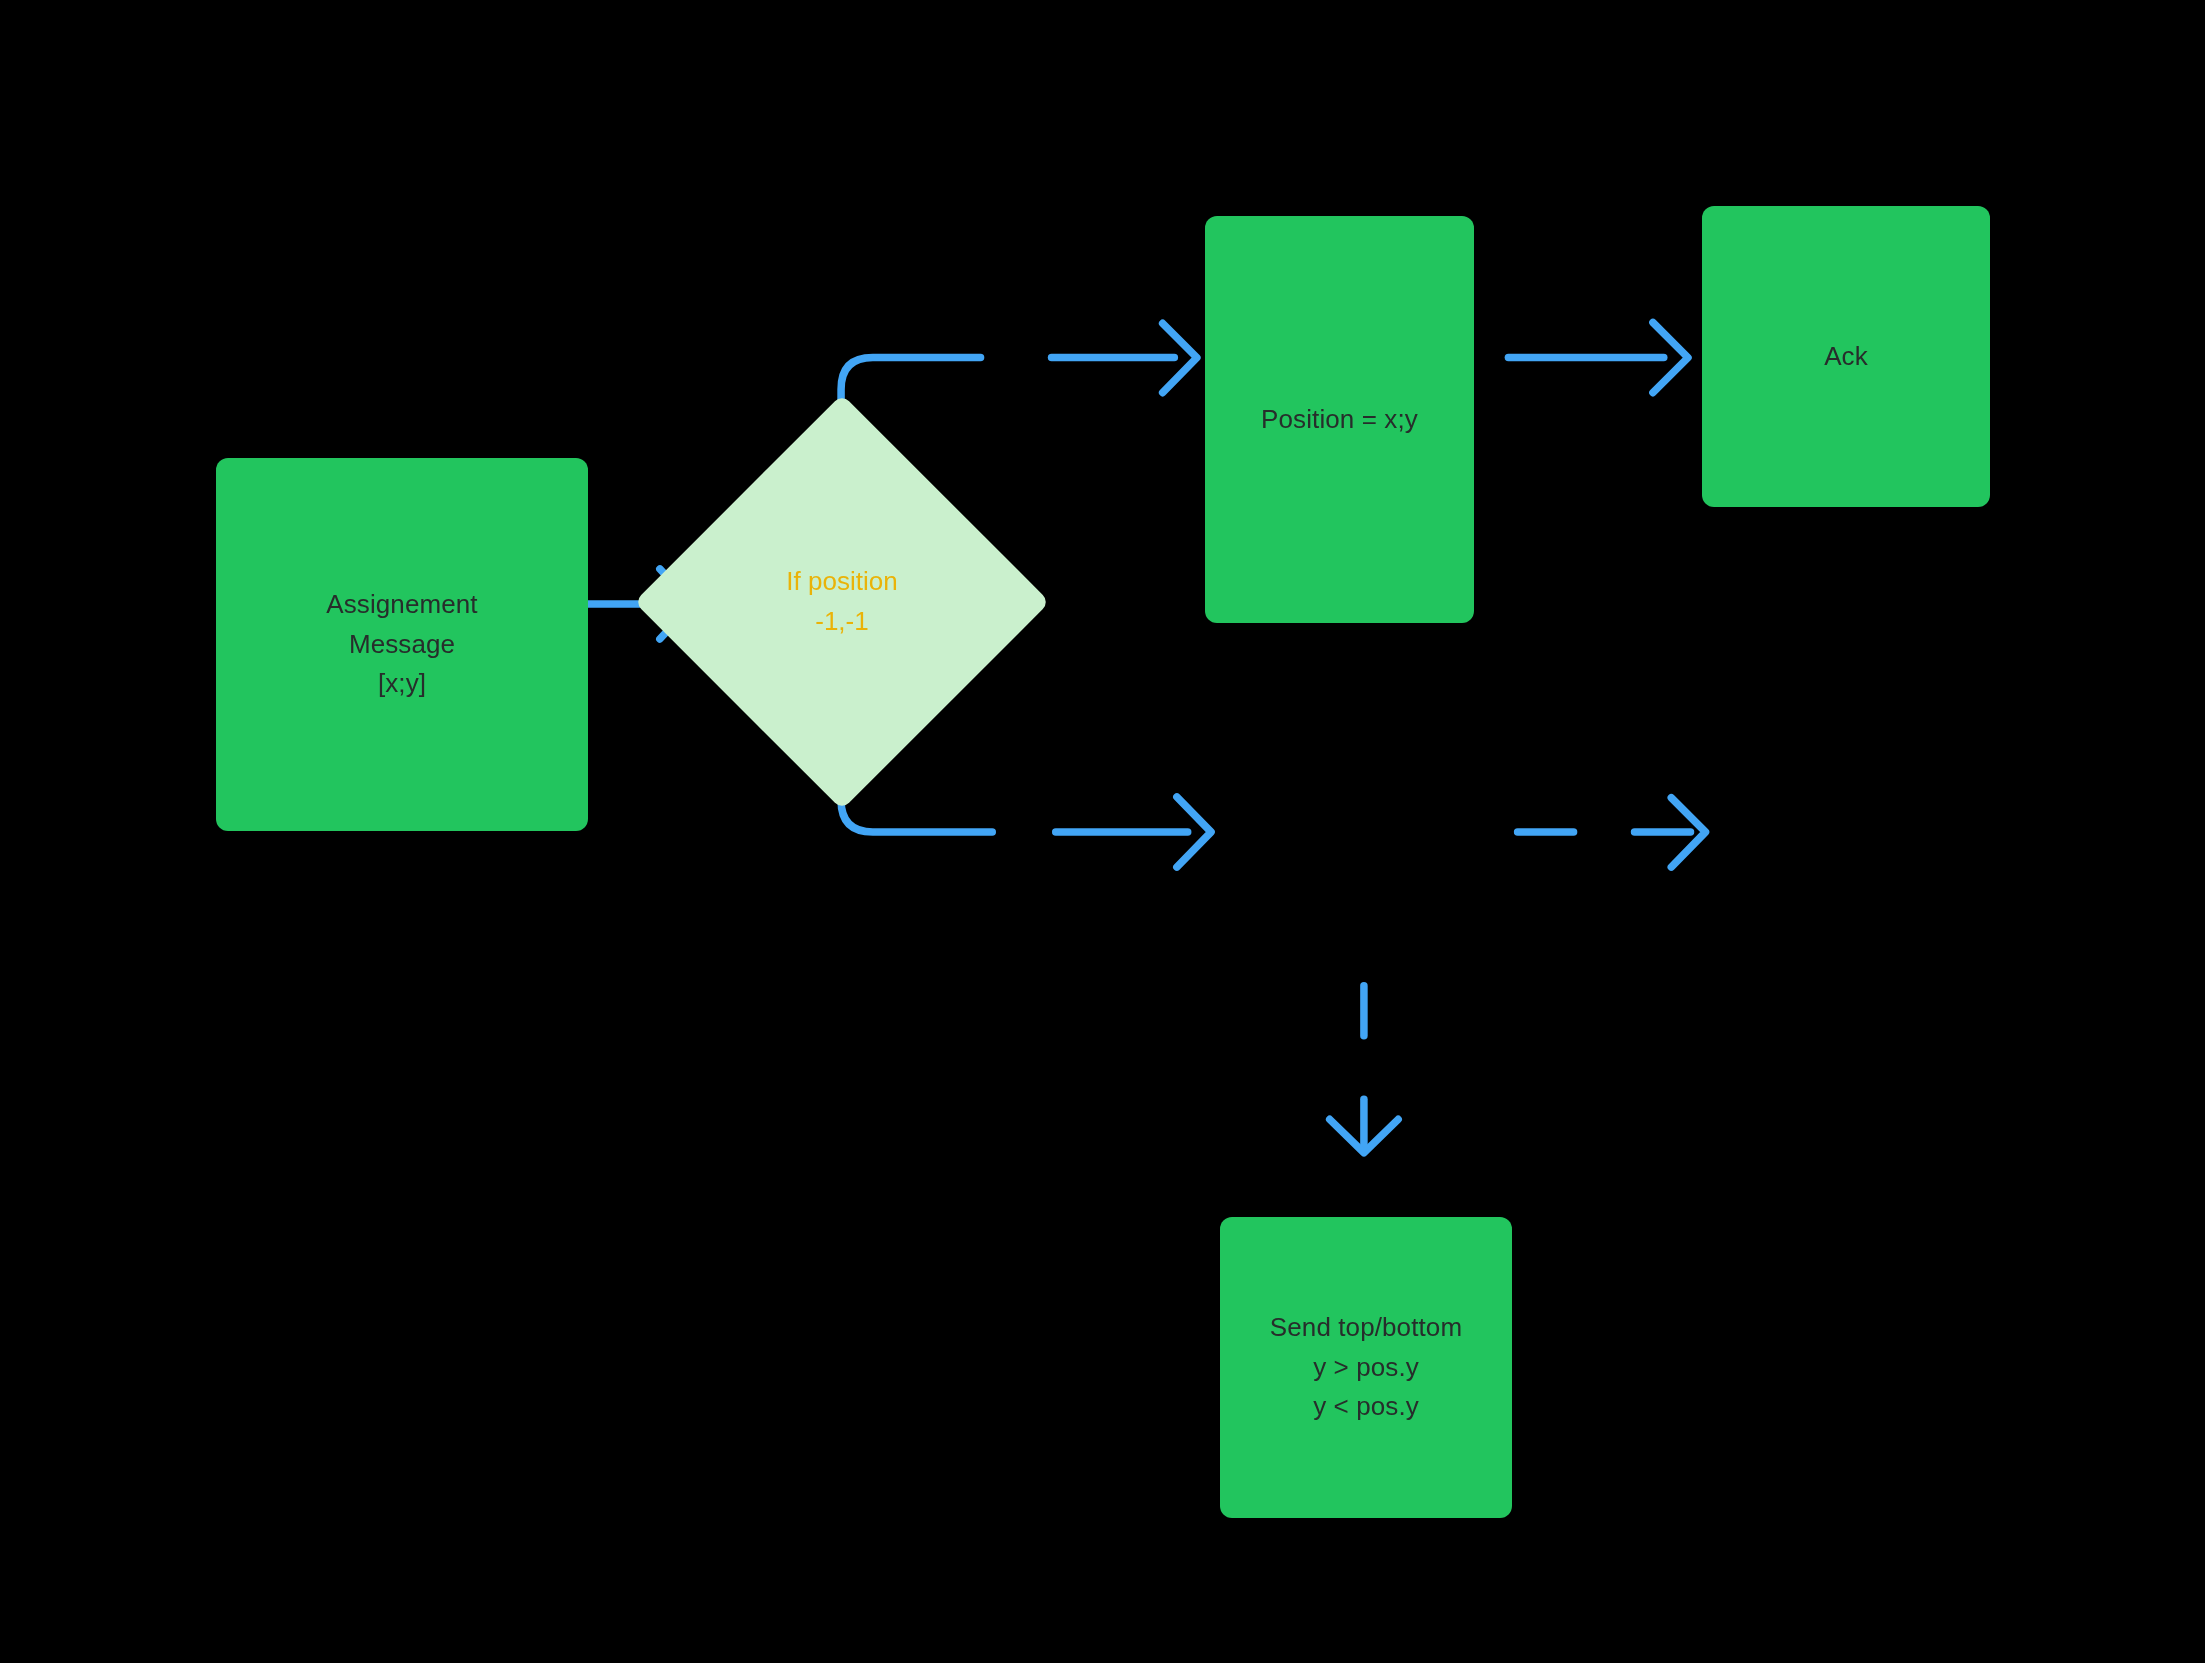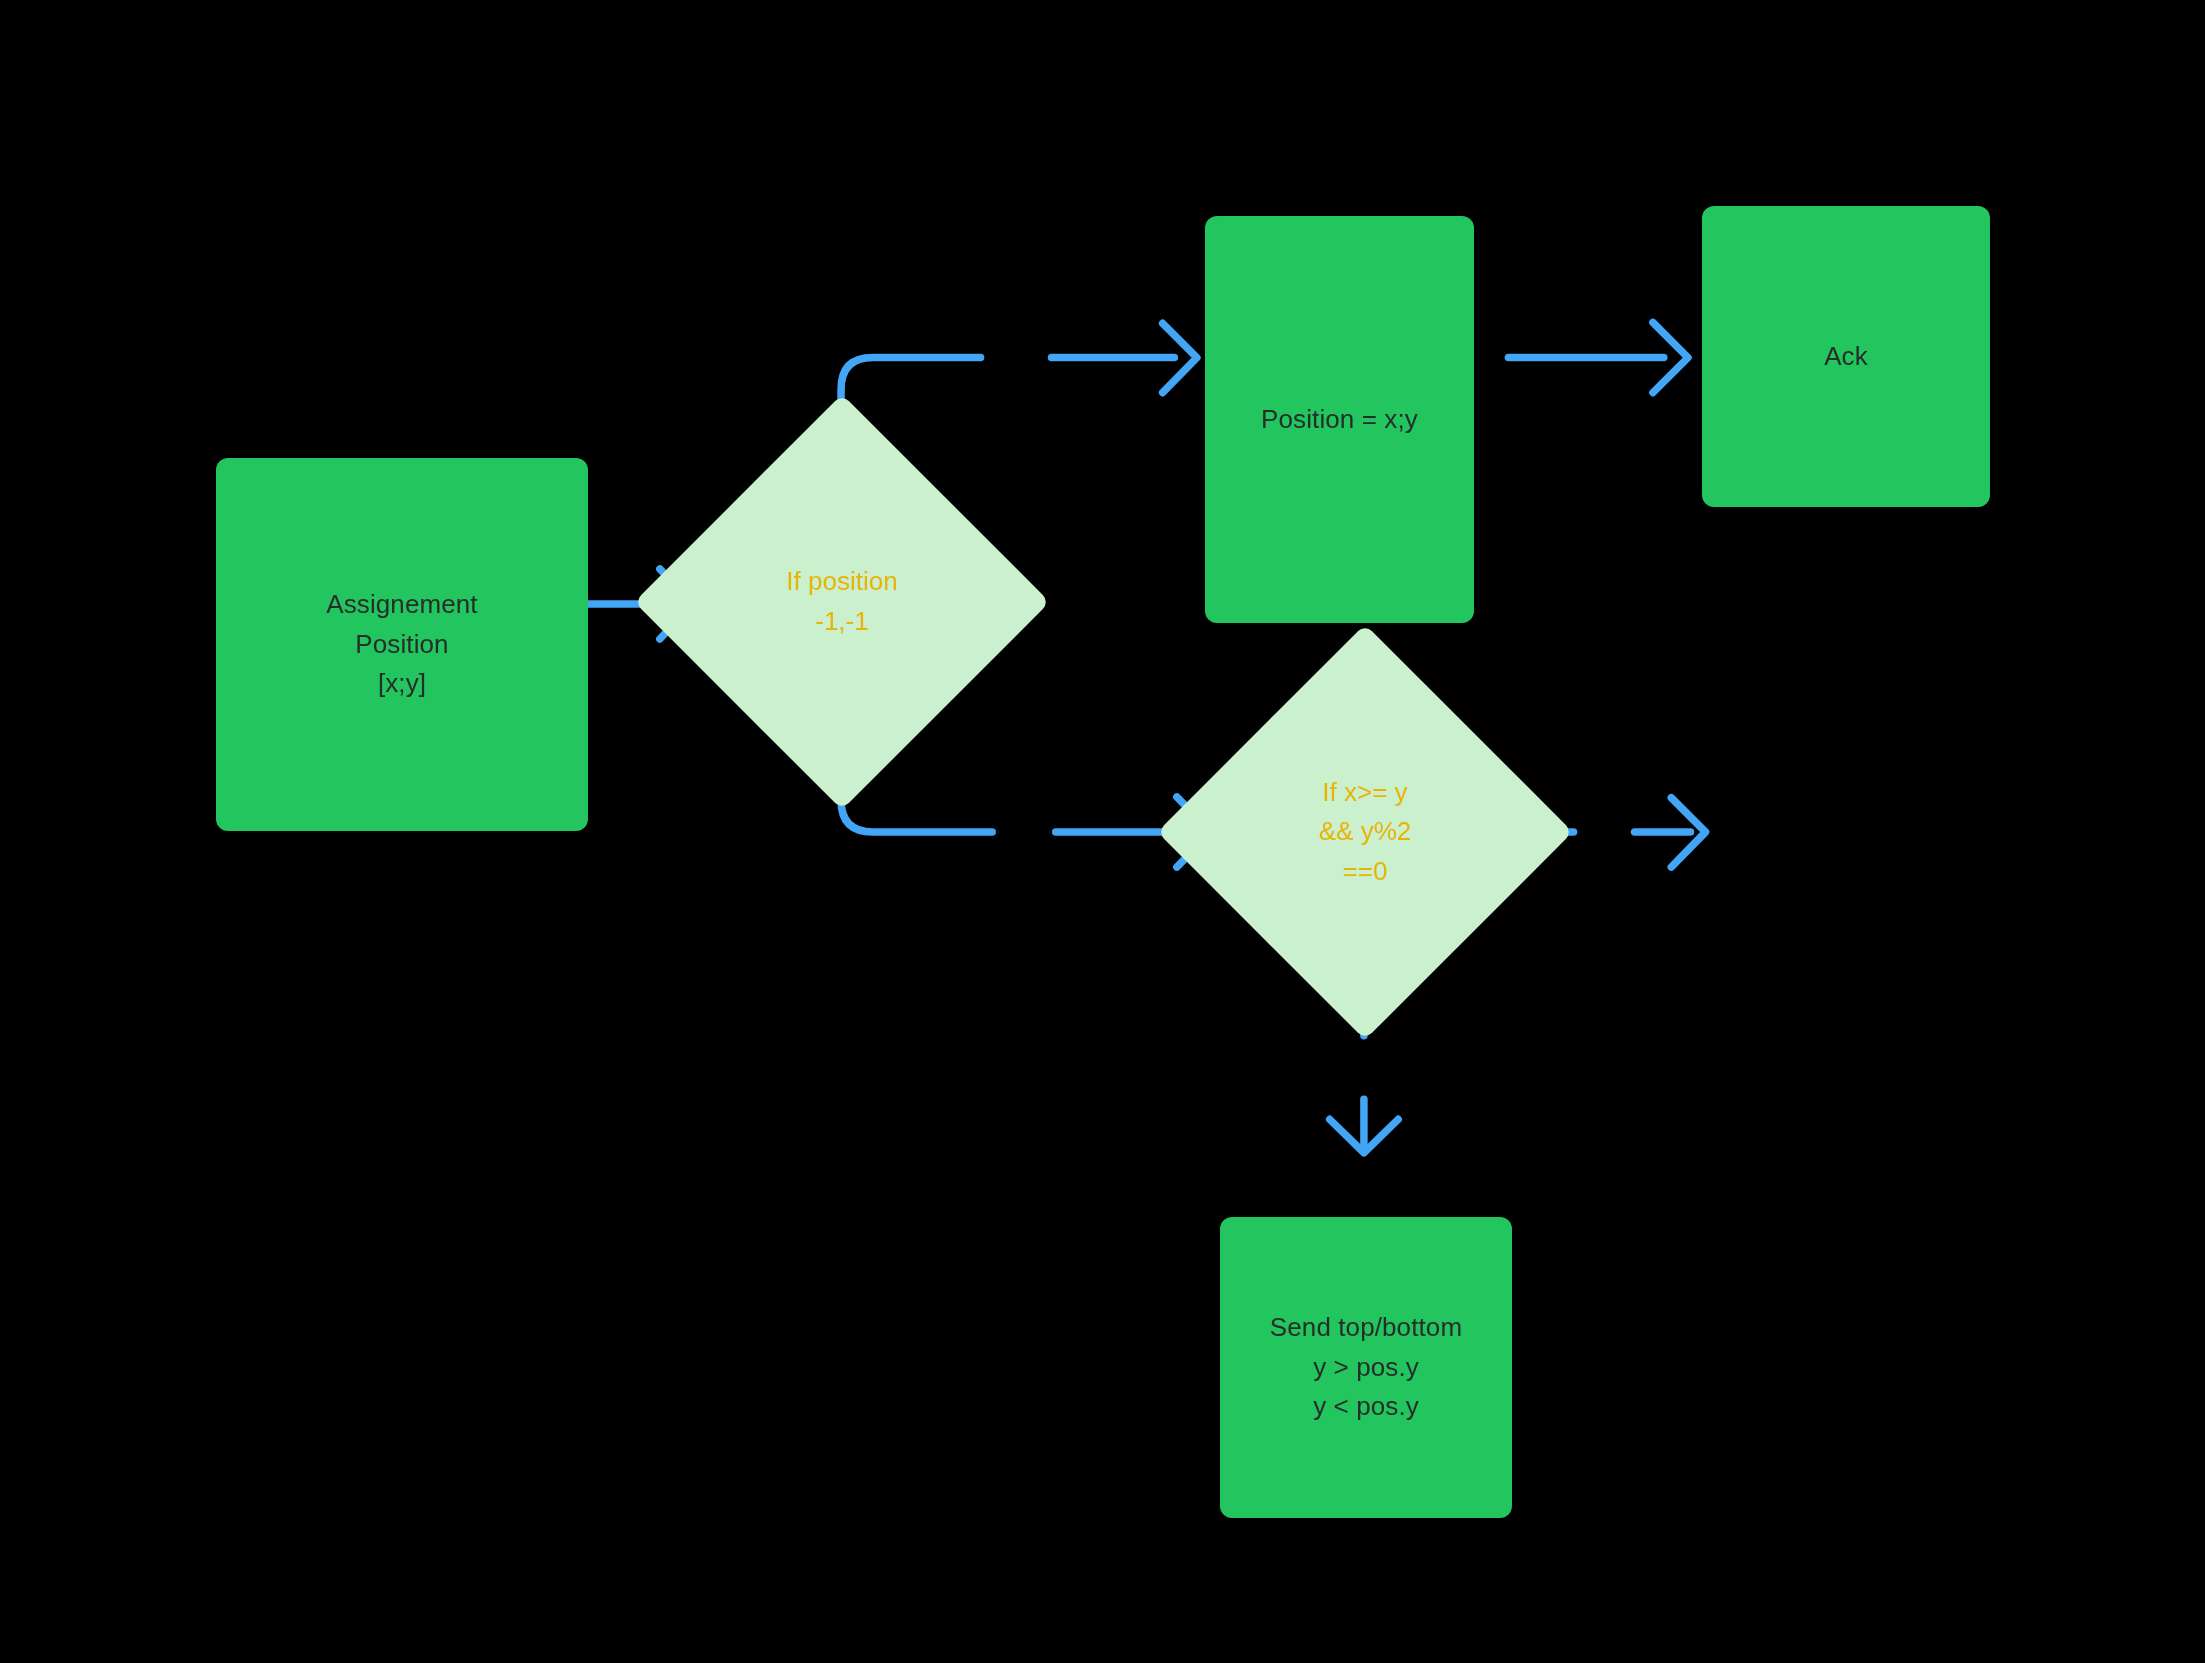--- a/index.html
+++ b/index.html
@@ -117,44 +117,38 @@
     <g>
       <path class="edge-line" d="M 1633 1180 L 1633 1240"></path>
       <path class="edge-line" d="M 1633 1316 L 1633 1372"></path>
       <path class="edge-head" d="M 1592 1340 L 1633 1380 L 1674 1340"></path>
     </g>
 
   </svg>
 
   <div class="node node-box" style="left:216px; top:458px; width:372px; height:373px;">
     <span class="node-label">Assignement
-Position
+Message
 [x;y]</span>
   </div>
 
   <div class="diamond-wrap" style="left:695px; top:455px; width:294px; height:294px;">
     <div class="diamond-shape"></div>
     <div class="diamond-label">If position
 -1,-1</div>
   </div>
 
   <div class="node node-box" style="left:1205px; top:216px; width:269px; height:407px;">
     <span class="node-label">Position = x;y</span>
   </div>
 
   <div class="node node-box" style="left:1702px; top:206px; width:288px; height:301px;">
     <span class="node-label">Ack</span>
   </div>
 
-  <div class="diamond-wrap" style="left:1218px; top:685px; width:294px; height:294px;">
-    <div class="diamond-shape"></div>
-    <div class="diamond-label">If x&gt;= y
-&amp;&amp; y%2
-==0</div>
-  </div>
 
 
   <div class="node node-box" style="left:1220px; top:1217px; width:292px; height:301px;">
     <span class="node-label">Send top/bottom
 y &gt; pos.y
 y &lt; pos.y</span>
   </div>
 
 </div>
 

